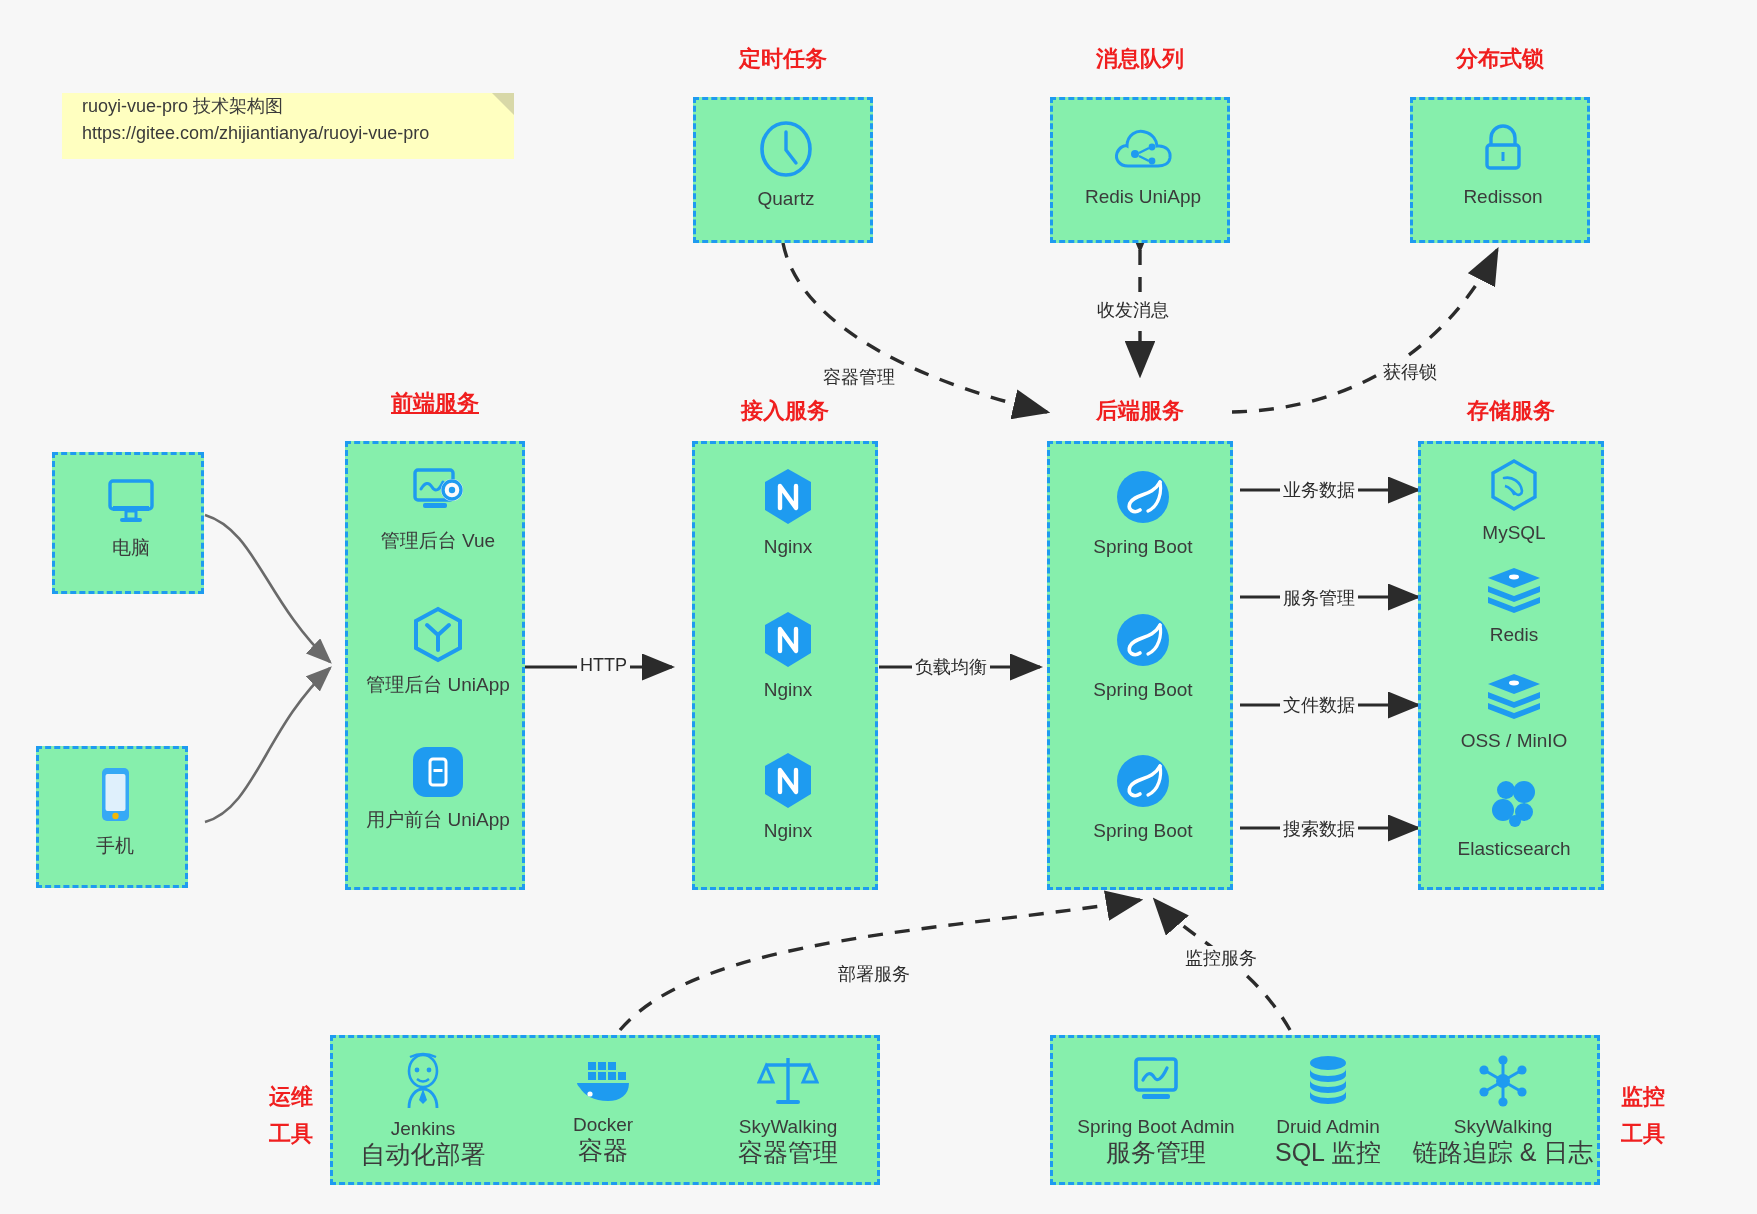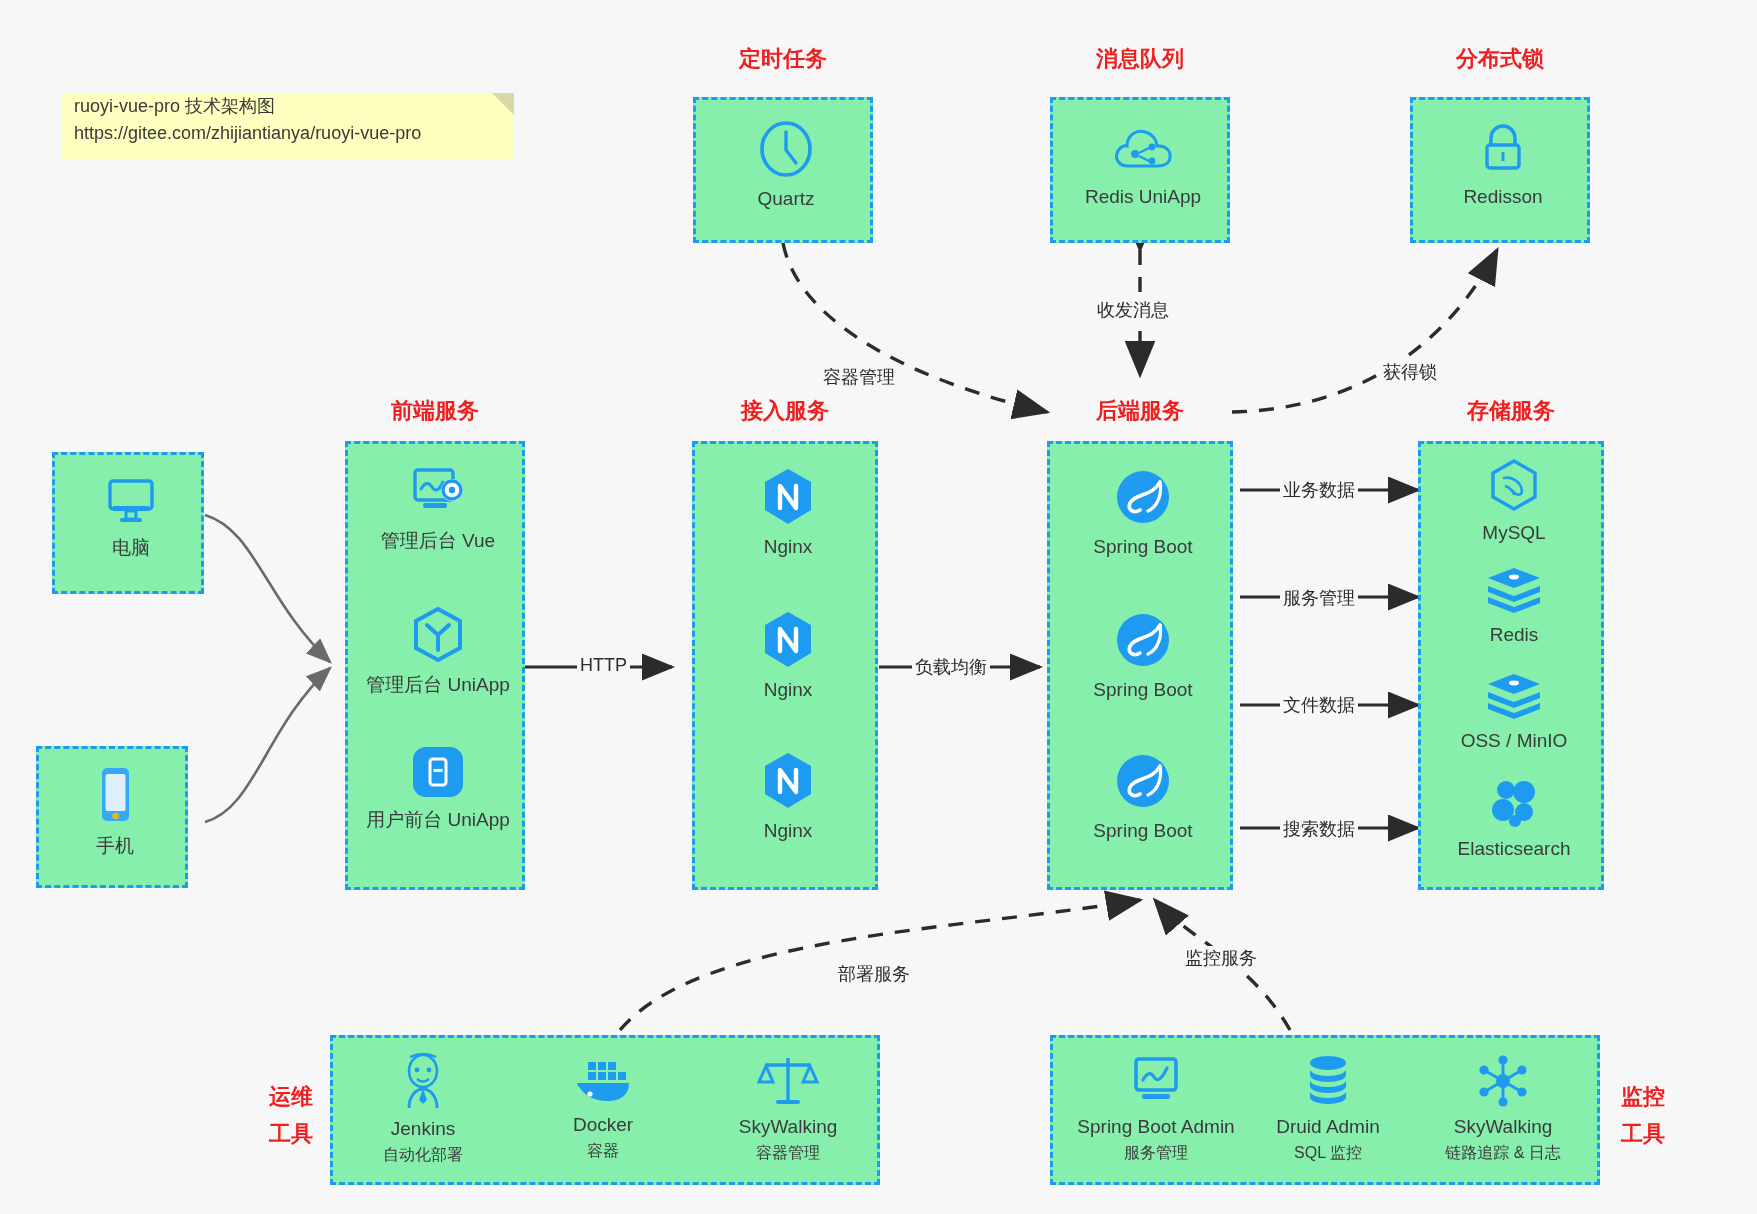--- a/index.html
+++ b/index.html
@@ -6,32 +6,32 @@
   body{width:1757px;height:1214px;position:relative;overflow:hidden;
        font-family:"Liberation Sans","DejaVu Sans",sans-serif;color:#333;}
   #canvas{position:absolute;inset:0;}
   svg.edges{position:absolute;left:0;top:0;width:1757px;height:1214px;pointer-events:none;}
 
   
   .note{position:absolute;left:62px;top:93px;width:452px;height:66px;
         background:#ffffc0;box-shadow:0 0 0 0 transparent;}
   .note .fold{position:absolute;right:0;top:0;width:0;height:0;
         border-left:22px solid transparent;border-top:22px solid #d8d8a8;}
-  .note .ln{font-size:18px;color:#3a3a3a;padding-left:12px;line-height:27px;}
+  .note .ln{font-size:18px;color:#3a3a3a;padding-left:20px;line-height:27px;}
   .note .ln:first-child{padding-top:7px;}
 
   
   .box{position:absolute;border:3px dashed #1e9bf0;background:#86efac;box-sizing:border-box;}
   .grouplabel{position:absolute;color:#f01f1f;font-weight:bold;font-size:22px;
         white-space:nowrap;text-align:center;}
 
   .cell{position:absolute;display:flex;flex-direction:column;align-items:center;
         justify-content:flex-start;}
   .cell .cap{font-size:19px;color:#3b3b3b;margin-top:6px;white-space:nowrap;text-align:center;line-height:25px;}
-  .cell .cap2{font-size:16px;color:#3b3b3b;white-space:nowrap;text-align:center;line-height:27px;}
+  .cell .cap2{font-size:25px;color:#3b3b3b;white-space:nowrap;text-align:center;line-height:27px;}
   .ico{display:block;}
 
   .edgelabel{position:absolute;font-size:18px;color:#2b2b2b;background:#f7f7f7;
         padding:0 3px;white-space:nowrap;}
 </style>
 </head>
 <body>
 
 <div id="canvas">
 
@@ -139,21 +139,21 @@
     <div class="cell" style="left:0;top:16px;width:152px;">
       <svg class="ico" width="44" height="62" viewBox="0 0 44 62">
         <rect x="9" y="3" width="27" height="53" rx="5" fill="#36a9f5"></rect>
         <rect x="12.5" y="9" width="20" height="37" rx="2" fill="#dff0fc"></rect>
         <circle cx="22.5" cy="51" r="3.2" fill="#f2b705"></circle>
       </svg>
       <div class="cap">手机</div>
     </div>
   </div>
 
-  <div class="grouplabel" style="left:345px;top:396px;width:180px;">前端服务</div>
+  <div class="grouplabel" style="left:345px;top:388px;width:180px;text-decoration:underline;">前端服务</div>
   <div class="box" style="left:345px;top:441px;width:180px;height:449px;">
     <div class="cell" style="left:0;top:20px;width:180px;">
       <svg class="ico" width="62" height="58" viewBox="0 0 62 58">
         <rect x="8" y="6" width="38" height="30" rx="3" fill="none" stroke="#1e9bf0" stroke-width="3.4"></rect>
         <path d="M14,25 q6,-10 11,-2 q5,8 11,-5" fill="none" stroke="#1e9bf0" stroke-width="3" stroke-linecap="round"></path>
         <rect x="16" y="39" width="24" height="5" rx="2" fill="#1e9bf0"></rect>
         <circle cx="45" cy="26" r="11" fill="#fafafa"></circle>
         <circle cx="45" cy="26" r="9" fill="none" stroke="#1e9bf0" stroke-width="3.4"></circle>
         <circle cx="45" cy="26" r="3.2" fill="#1e9bf0"></circle>
       </svg>

